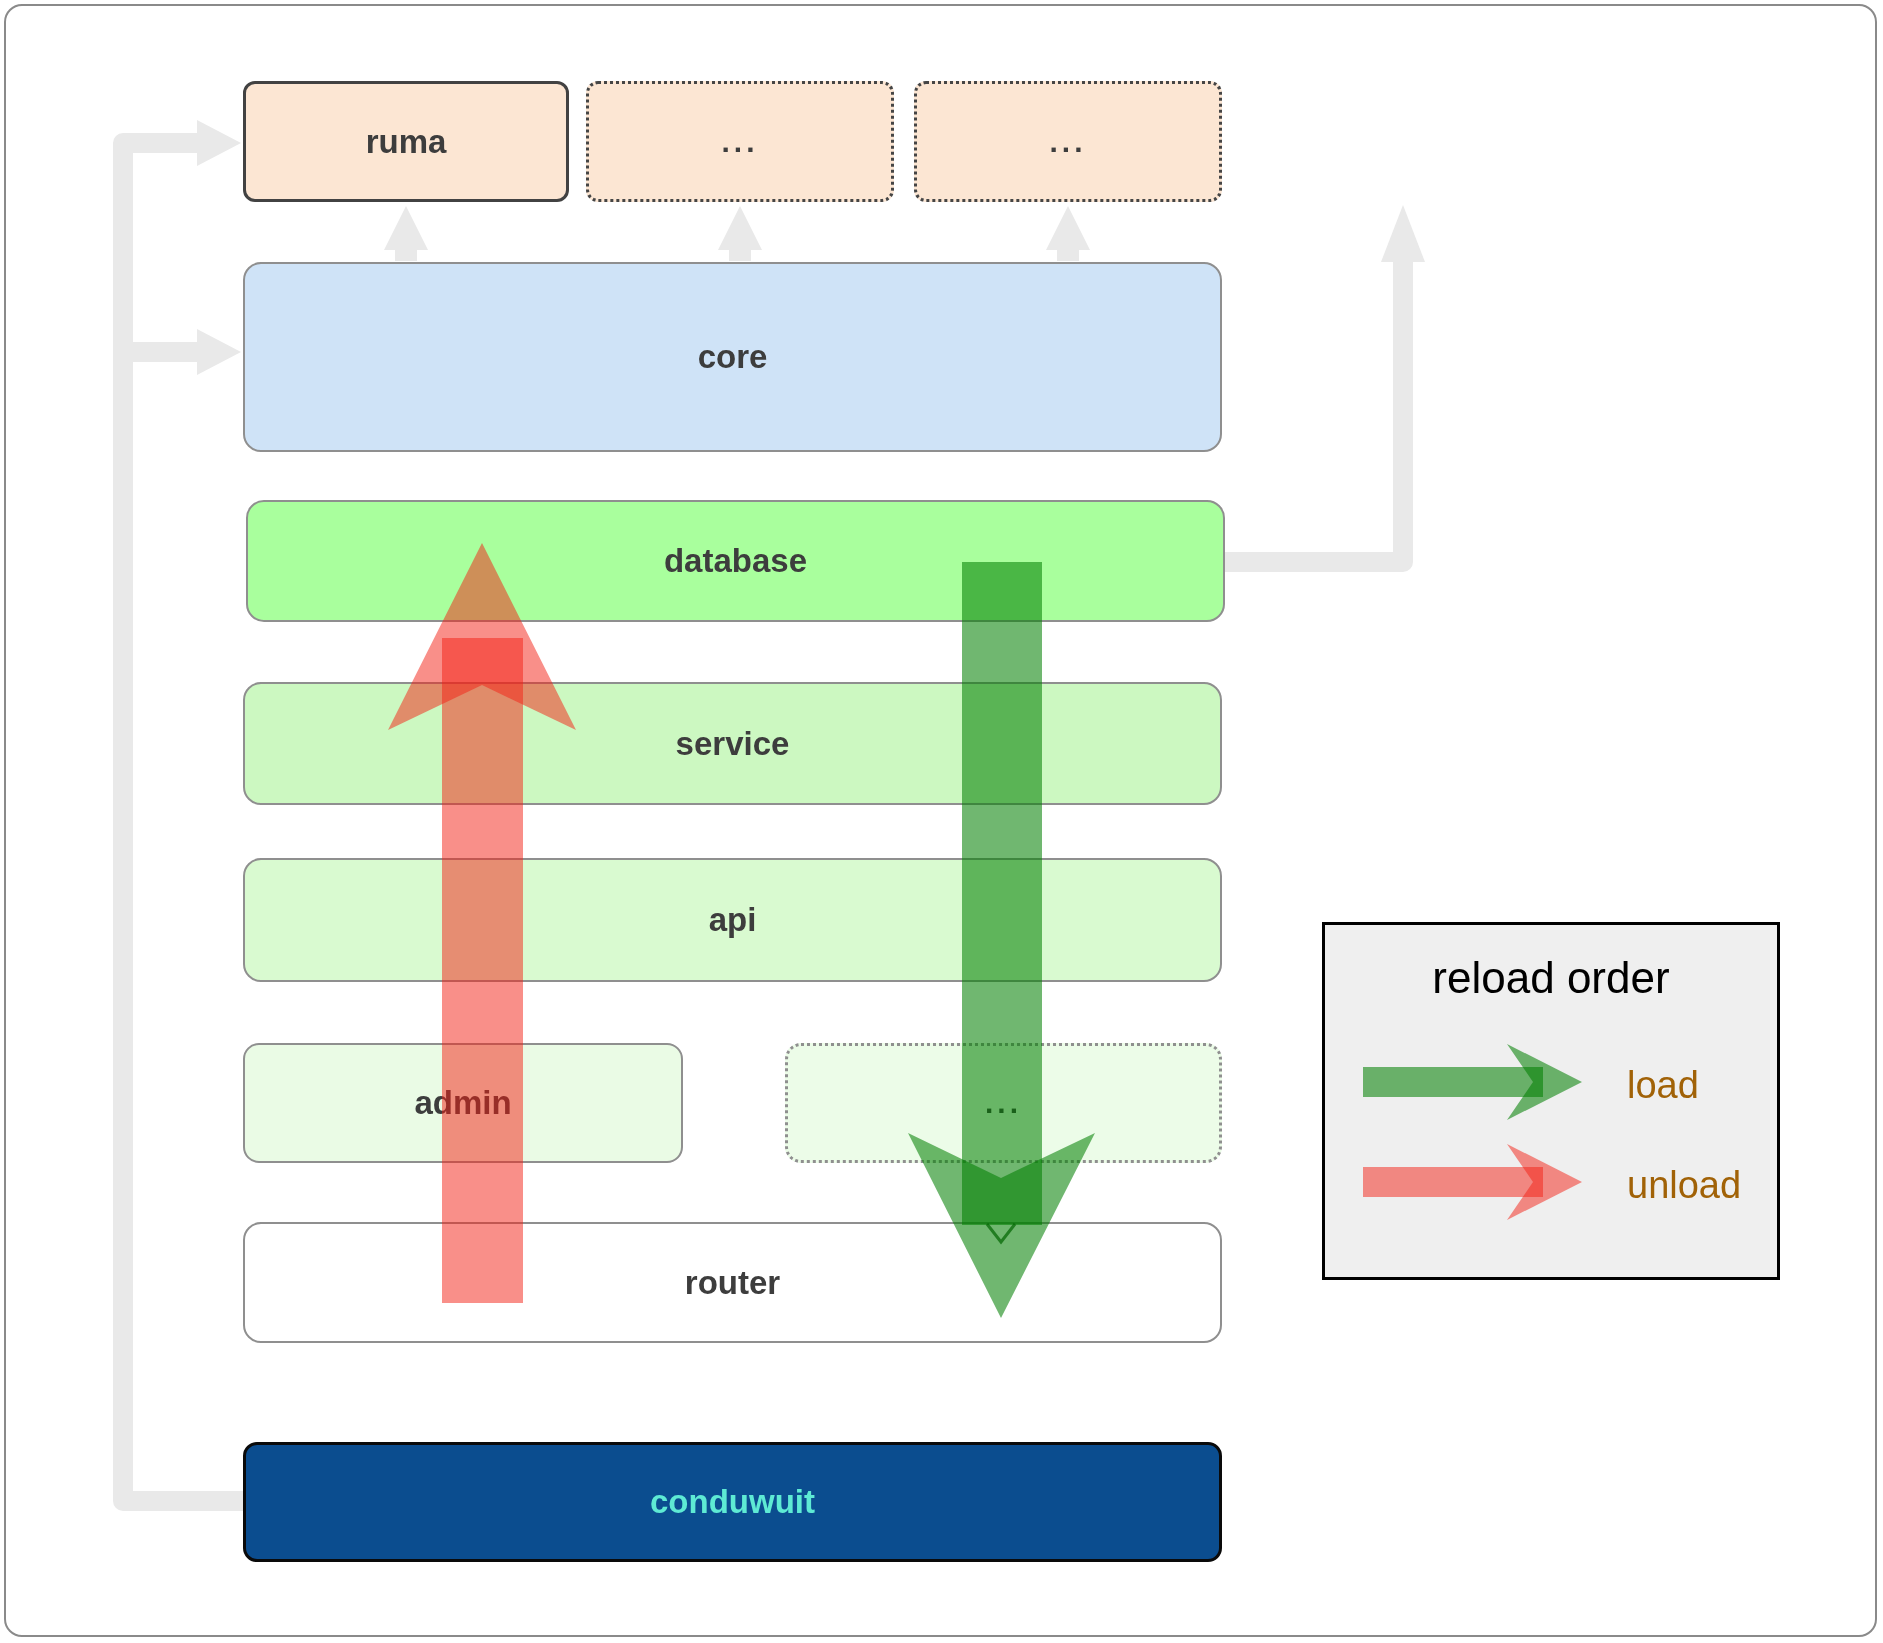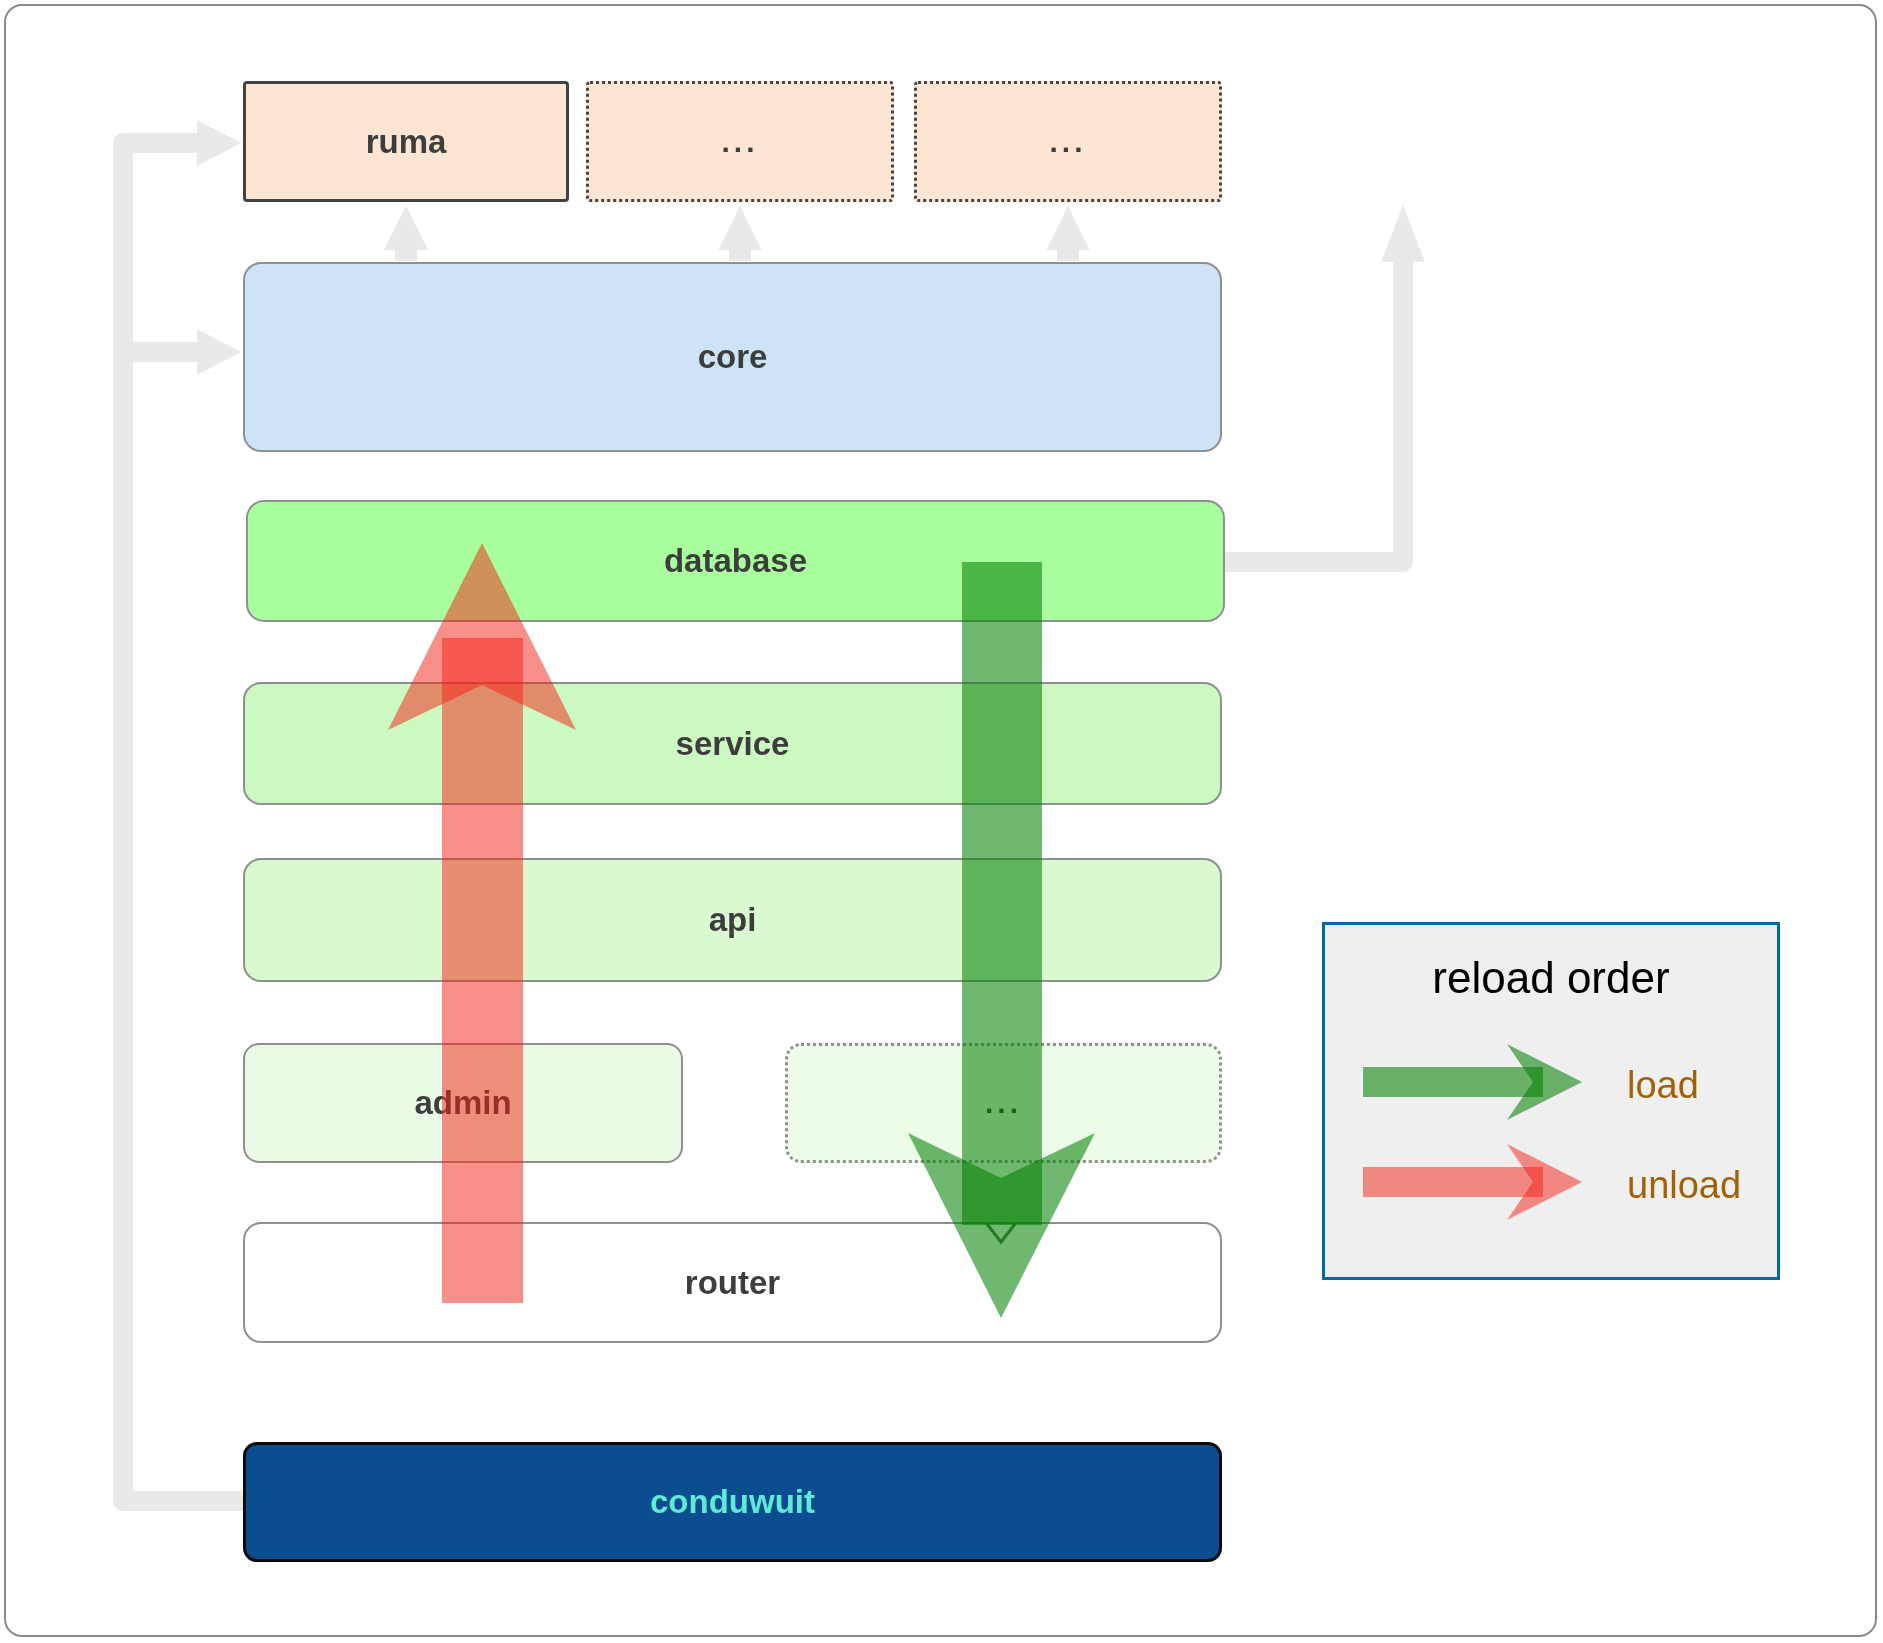--- a/index.html
+++ b/index.html
@@ -20,21 +20,21 @@
   .node{
     position:absolute;box-sizing:border-box;
     display:flex;align-items:center;justify-content:center;
     font-size:33px;font-weight:600;color:#3d3d3d;
     z-index:2;
   }
   .node .lbl{white-space:nowrap;}
   .solid-dark{border:3px solid #424242;}
   .dotted-dark{border:3px dotted #454545;}
   .gray-border{border:2px solid #8f8f8f;}
-  .r20{border-radius:4px;}
+  .r20{border-radius:12px;}
   .r18{border-radius:18px;}
   .r16{border-radius:16px;}
   .dots{font-weight:800;font-size:30px;letter-spacing:4px;}
 
   
   #box-ruma     {left:243px;top:81px;width:326px;height:121px;background:#fce6d3;}
   #box-dots-top-1{left:586px;top:81px;width:308px;height:121px;background:#fce6d3;}
   #box-dots-top-2{left:914px;top:81px;width:308px;height:121px;background:#fce6d3;}
   #box-rocksdb  {left:1241px;top:81px;width:322px;height:121px;background:#fce6d3;}
   
@@ -44,21 +44,21 @@
   #box-api      {left:243px;top:858px;width:979px;height:124px;background:#d9fad0;}
   #box-admin    {left:243px;top:1043px;width:440px;height:120px;background:#eafbe5;}
   #box-dots-admin{left:785px;top:1043px;width:437px;height:120px;background:#ecfce8;}
   #box-router   {left:243px;top:1222px;width:979px;height:121px;background:#ffffff;}
   #box-conduwuit{left:243px;top:1442px;width:979px;height:120px;background:#0b4d8f;
                  border:3px solid #0a0a0a;border-radius:14px;color:#5eead4;}
 
   
   .legend{
     position:absolute;left:1322px;top:922px;width:458px;height:358px;
-    background:#efefef;border:3px solid #0369a1;box-sizing:border-box;z-index:2;
+    background:#efefef;border:3px solid #000000;box-sizing:border-box;z-index:2;
   }
   .legend-title{
     position:absolute;left:0;top:28px;width:100%;
     text-align:center;font-size:44px;font-weight:400;color:#000;
   }
   .legend-label{
     position:absolute;left:302px;height:50px;line-height:50px;
     font-size:38px;font-weight:400;color:#a16207;z-index:2;text-align:center;
   }
   #legend-label-load{top:135px;}

